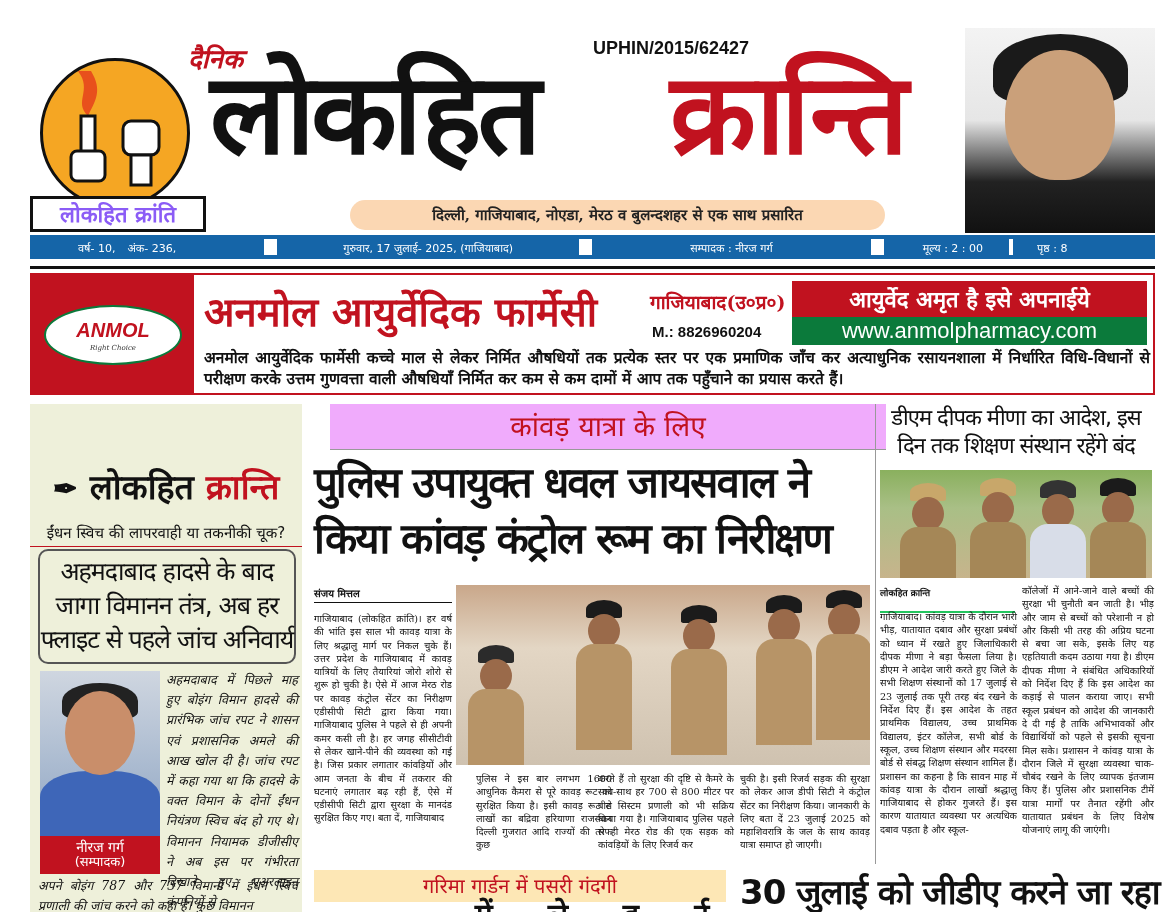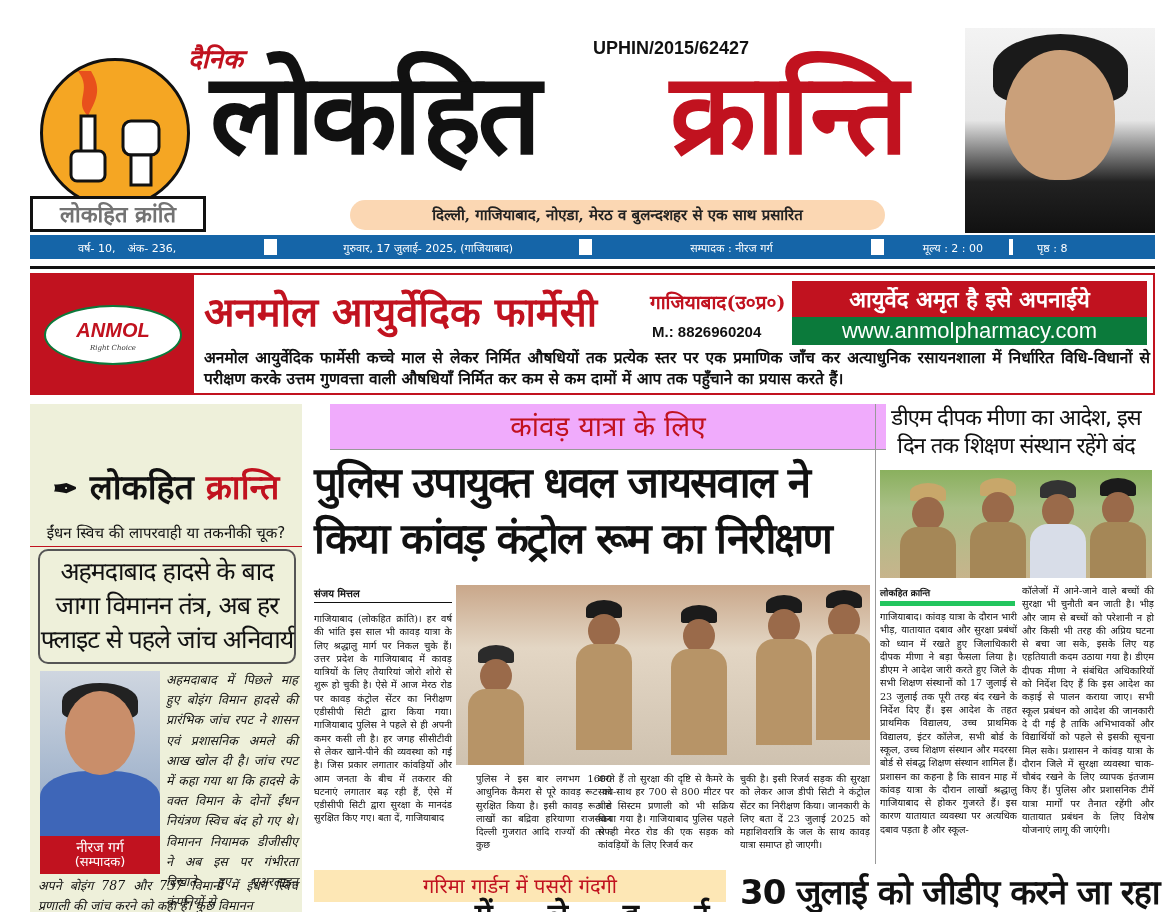--- a/index.html
+++ b/index.html
@@ -4,21 +4,21 @@
 <style>
   *{box-sizing:border-box;margin:0;padding:0}
   html,body{width:1172px;height:912px;overflow:hidden;background:#fff}
   body{font-family:"DejaVu Sans",sans-serif;color:#111;position:relative}
   .abs{position:absolute}
 
   
   .mast{left:30px;top:28px;width:1125px;height:205px}
   .logo{left:0;top:0;width:176px;height:205px}
   .logo-circle{left:10px;top:30px;width:150px;height:150px;border-radius:50%;background:#f5a623;border:3px solid #111}
-  .logo-label{left:0;top:168px;width:176px;height:36px;background:#fff;border:3px solid #111;font:bold 22px "DejaVu Serif",serif;text-align:center;line-height:30px;color:#737373}
+  .logo-label{left:0;top:168px;width:176px;height:36px;background:#fff;border:3px solid #111;font:bold 22px "DejaVu Serif",serif;text-align:center;line-height:30px;color:#8b5cf6}
   .dainik{left:158px;top:12px;font:bold 26px "DejaVu Serif",serif;color:#c1121f;font-style:italic}
   .regno{left:563px;top:10px;font:bold 18px "Liberation Sans",sans-serif;color:#111}
   .title-a{left:180px;top:30px;font:900 112px "DejaVu Serif",serif;color:#111;letter-spacing:-4px;line-height:1}
   .title-b{left:640px;top:30px;font:900 112px "DejaVu Serif",serif;color:#c1121f;letter-spacing:-4px;line-height:1}
   .tagline{left:320px;top:172px;width:535px;height:30px;border-radius:16px;background:#fbd7b3;font:bold 15px "DejaVu Serif",serif;color:#222;text-align:center;line-height:30px}
   .photo{left:935px;top:0;width:190px;height:205px;background:linear-gradient(180deg,#f3f3f3 0%,#e6e6e6 45%,#222 75%,#111 100%);overflow:hidden}
   .photo .face{position:absolute;left:40px;top:22px;width:110px;height:130px;border-radius:50% 50% 45% 45%;background:#caa07a}
   .photo .hair{position:absolute;left:28px;top:6px;width:135px;height:70px;border-radius:60% 60% 30% 30%;background:#1a1a1a}
 
   .infobar{left:30px;top:235px;width:1125px;height:24px;background:#1565a8;color:#fff;font:11px "DejaVu Sans",sans-serif;display:flex;align-items:center}
@@ -68,21 +68,21 @@
   .cop .cap{position:absolute;left:10px;top:0;width:36px;height:18px;background:#1b1b1b;border-radius:50% 50% 10% 10%}
   .cop .face{position:absolute;left:12px;top:14px;width:32px;height:34px;border-radius:50%;background:#9a6a4a}
   .cop .body{position:absolute;left:0;top:44px;width:56px;height:106px;background:#b79467;border-radius:18px 18px 0 0}
   .mcol2{left:476px;top:772px;width:136px}
   .mcol3{left:598px;top:772px;width:136px}
   .mcol4{left:740px;top:772px;width:130px}
 
   
   .r-head{left:880px;top:404px;width:272px;font:22px "DejaVu Sans",sans-serif;line-height:28px;letter-spacing:-1px;color:#111;text-align:center}
   .r-photo{left:880px;top:470px;width:272px;height:108px;background:linear-gradient(180deg,#8ab05e 0%,#a9bf86 35%,#c7b48c 100%);overflow:hidden}
-  .r-byline{left:880px;top:586px;font:bold 9px "DejaVu Serif",serif;border-bottom:5px solid #22c55e;width:135px;padding-bottom:2px}
+  .r-byline{left:880px;top:586px;font:bold 9px "DejaVu Serif",serif;border-bottom:2px solid #22c55e;width:135px;padding-bottom:12px}
   .rcol1{left:880px;top:610px;width:137px}
   .rcol2{left:1022px;top:584px;width:132px}
 
   
   .b-kicker{left:314px;top:870px;width:412px;height:32px;background:#fde7b5;font:20px "DejaVu Sans",sans-serif;color:#c1121f;text-align:center;line-height:32px}
   .b-head-left{left:430px;top:900px;font:bold 30px "DejaVu Sans",sans-serif;color:#111;white-space:nowrap;line-height:30px}
   .b-head-right{left:740px;top:872px;font:bold 34px "DejaVu Sans",sans-serif;color:#111;white-space:nowrap;letter-spacing:-1px;line-height:40px}
   .vrule{width:1px;background:#999}
 </style>
 </head>

